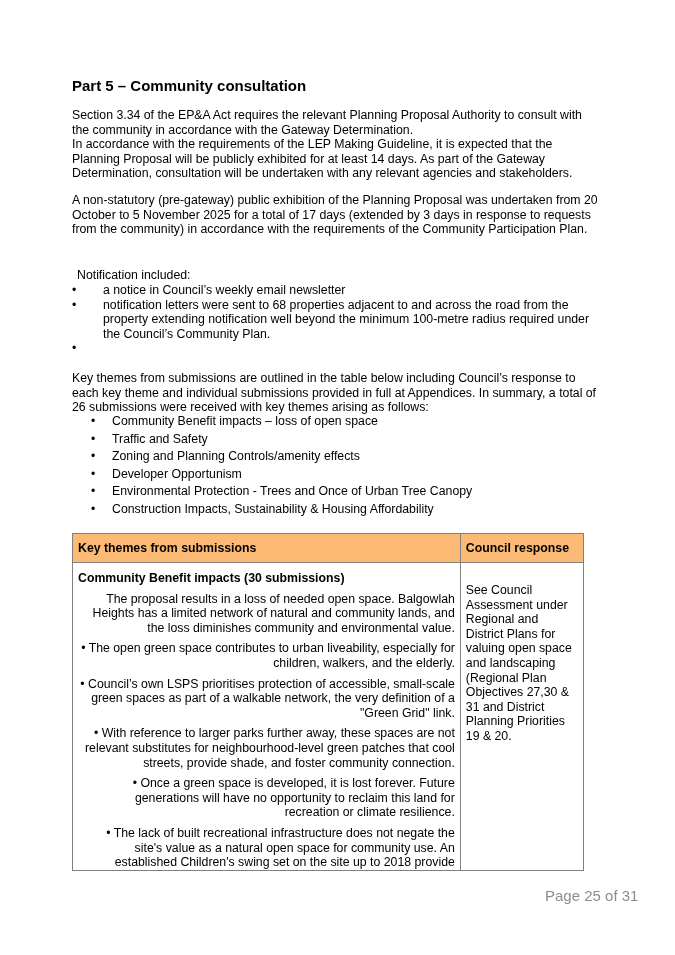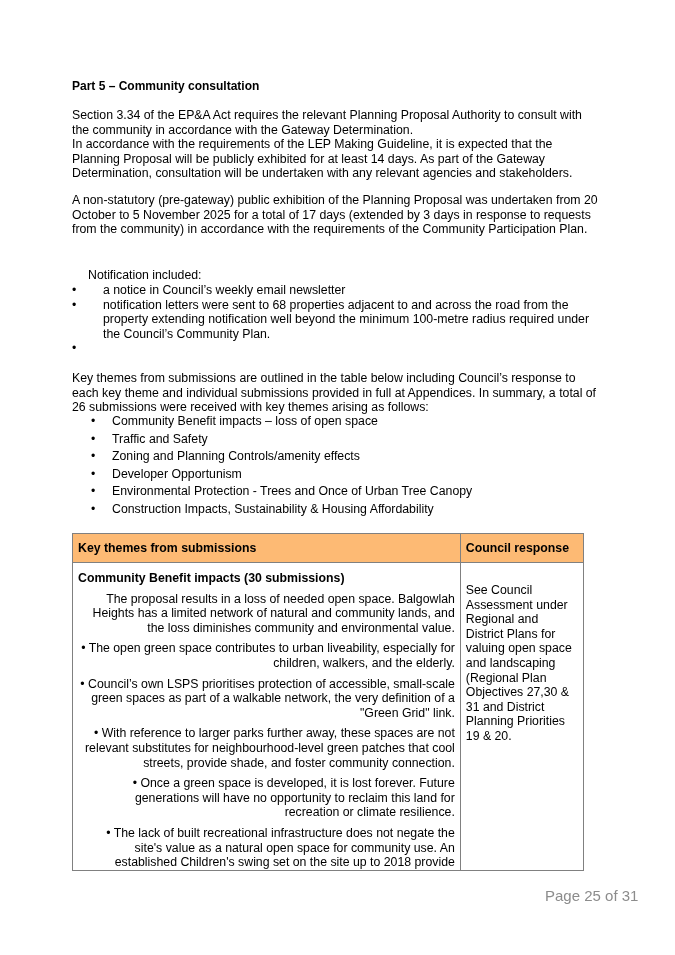--- a/index.html
+++ b/index.html
@@ -1,23 +1,23 @@
 <!DOCTYPE html>
 <html><head>
 <meta charset="utf-8">
 <style>
   html, body { margin:0; padding:0; background:#ffffff; }
   body { width:675px; height:955px; position:relative; overflow:hidden;
          font-family:"Liberation Sans", sans-serif; color:#000; font-size:12.3px; line-height:14.6px; }
   .page { position:absolute; left:72px; top:0; width:530px; }
-  h1 { position:absolute; left:0; top:79px; margin:0; font-size:12px; font-weight:bold; }
+  h1 { position:absolute; left:0; top:79px; margin:0; font-size:15px; font-weight:bold; }
   p { margin:0; }
   .p1 { position:absolute; left:0; top:108px; width:530px; }
   .p2 { position:absolute; left:0; top:193px; width:530px; }
-  .notif-head { position:absolute; left:16px; top:268px; }
+  .notif-head { position:absolute; left:5px; top:268px; }
   .notif { position:absolute; left:0; top:283px; width:530px; margin:0; padding:0; list-style:none; }
   .notif li { position:relative; padding-left:31px; }
   .notif li .b { position:absolute; left:0; top:0; }
   .p3 { position:absolute; left:0; top:371px; width:530px; }
   .themes { position:absolute; left:0; top:414px; width:530px; margin:0; padding:0; list-style:none; }
   .themes li { position:relative; padding-left:40px; height:17.6px; }
   .themes li .b { position:absolute; left:19px; top:0; }
   table { position:absolute; left:0; top:533px; width:512px; border-collapse:collapse; }
   th, td { border:1px solid #808080; vertical-align:top; text-align:left; }
   th { background:#fdba74; font-weight:bold; padding:7px 5px 5px 5px; height:16px; }

